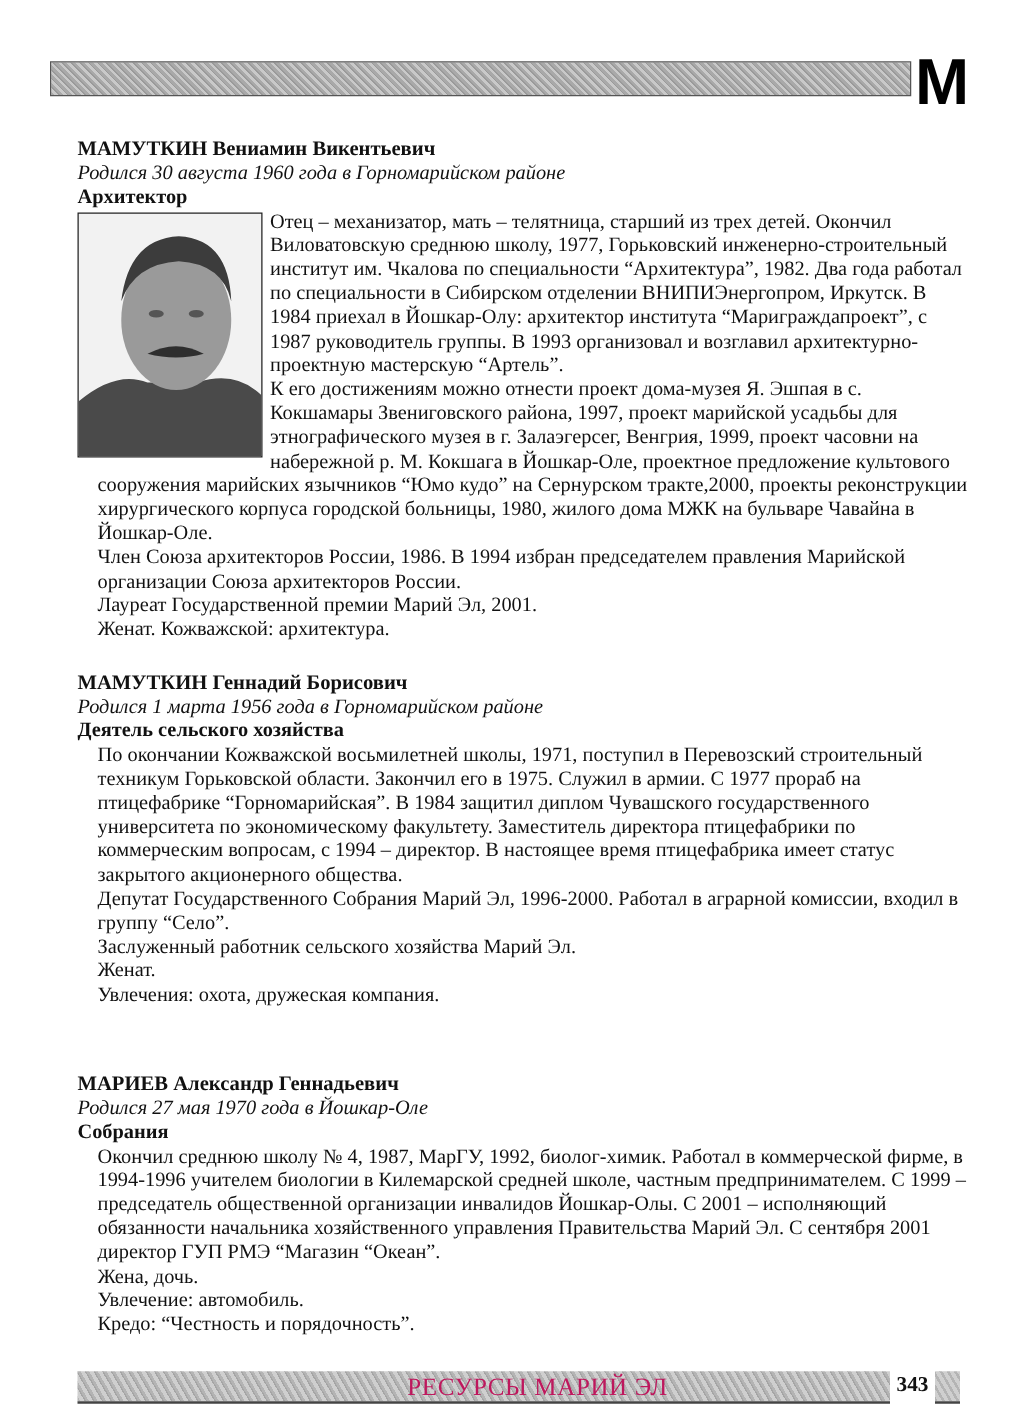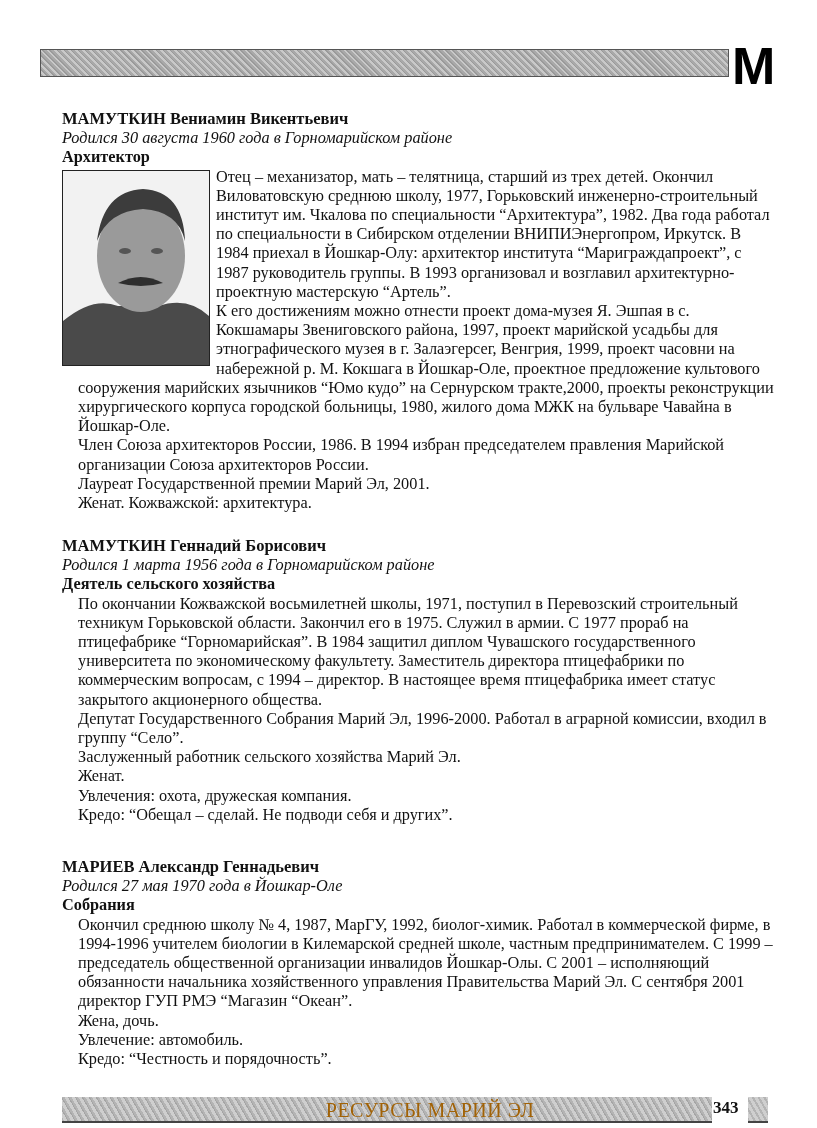--- a/index.html
+++ b/index.html
@@ -18,23 +18,23 @@
   .photo { float: left; width: 146px; height: 194px; border: 1.5px solid #222; margin: 3px 6px 2px 0;
            background: #f4f4f4; position: relative; overflow: hidden; }
   .photo svg { position: absolute; left: 0; top: 0; }
   .ftr-bar { position: absolute; left: 62px; top: 1097px; width: 650px; height: 24px;
              border-bottom: 2px solid #444;
              background: repeating-linear-gradient(60deg, #b4b4b4 0 2px, #cfcfcf 2px 5px, #a5a5a5 5px 6px); }
   .ftr-bar2 { position: absolute; left: 748px; top: 1097px; width: 20px; height: 24px;
               border-bottom: 2px solid #444;
               background: repeating-linear-gradient(60deg, #b4b4b4 0 2px, #cfcfcf 2px 5px); }
   .ftr-title { position: absolute; left: 290px; top: 1099px; width: 280px; text-align: center;
-               font-size: 20px; letter-spacing: 0.5px; color: #a16207; }
+               font-size: 20px; letter-spacing: 0.5px; color: #be185d; }
   .pagenum { position: absolute; left: 713px; top: 1097px; width: 34px; height: 22px;
-             background: #fff; border-radius: 8px; text-align: left; font-weight: bold;
+             background: #fff; border-radius: 8px; text-align: center; font-weight: bold;
              font-size: 17px; line-height: 22px; }
 </style>
 </head>
 <body>
 
 <div class="hdr-bar"></div>
 <div class="hdr-letter">M</div>
 
 <div class="entry" style="top:93px;margin-top:16px;">
   <div class="name">МАМУТКИН Вениамин Викентьевич</div>
@@ -60,21 +60,20 @@
 
 <div class="entry" style="top:536px;">
   <div class="name">МАМУТКИН Геннадий Борисович</div>
   <div class="born">Родился 1 марта 1956 года в Горномарийском районе</div>
   <div class="prof">Деятель сельского хозяйства</div>
   <p class="para">По окончании Кожважской восьмилетней школы, 1971, поступил в Перевозский строительный техникум Горьковской области. Закончил его в 1975. Служил в армии. С 1977 прораб на птицефабрике “Горномарийская”. В 1984 защитил диплом Чувашского государственного университета по экономическому факультету. Заместитель директора птицефабрики по коммерческим вопросам, с 1994 – директор. В настоящее время птицефабрика имеет статус закрытого акционерного общества.</p>
   <p class="para">Депутат Государственного Собрания Марий Эл, 1996-2000. Работал в аграрной комиссии, входил в группу “Село”.</p>
   <p class="para">Заслуженный работник сельского хозяйства Марий Эл.</p>
   <p class="para">Женат.</p>
   <p class="para">Увлечения: охота, дружеская компания.</p>
-  <p class="para">Кредо: “Обещал – сделай. Не подводи себя и других”.</p>
 </div>
 
 <div class="entry" style="top:857px;">
   <div class="name">МАРИЕВ Александр Геннадьевич</div>
   <div class="born">Родился 27 мая 1970 года в Йошкар-Оле</div>
   <div class="prof">Собрания</div>
   <p class="para">Окончил среднюю школу № 4, 1987, МарГУ, 1992, биолог-химик. Работал в коммерческой фирме, в 1994-1996 учителем биологии в Килемарской средней школе, частным предпринимателем. С 1999 – председатель общественной организации инвалидов Йошкар-Олы. С 2001 – исполняющий обязанности начальника хозяйственного управления Правительства Марий Эл. С сентября 2001 директор ГУП РМЭ “Магазин “Океан”.</p>
   <p class="para">Жена, дочь.</p>
   <p class="para">Увлечение: автомобиль.</p>
   <p class="para">Кредо: “Честность и порядочность”.</p>

